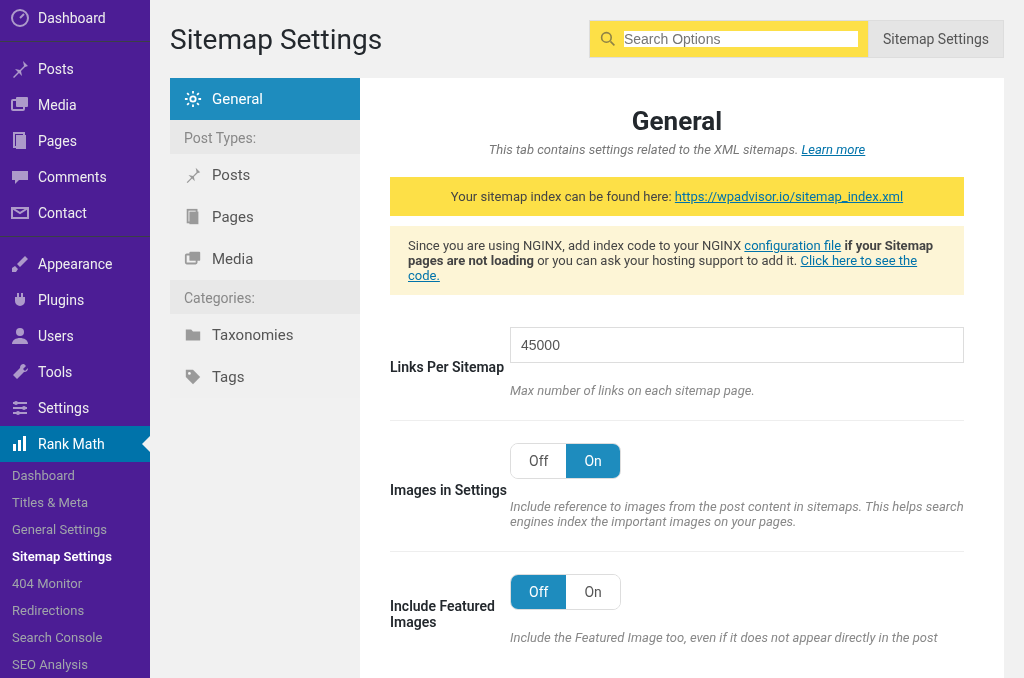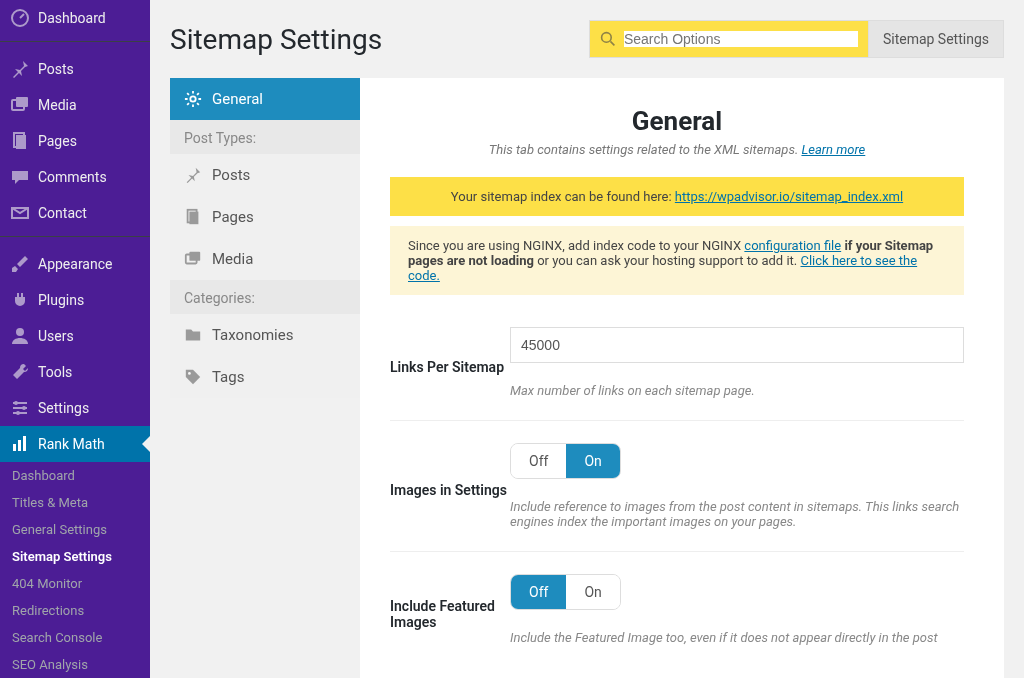--- a/index.html
+++ b/index.html
@@ -283,21 +283,21 @@
         </div>
       </div>
 
       <div class="form-row">
         <div class="label-col">Images in Settings</div>
         <div class="field-col">
           <div class="toggle">
             <div class="opt">Off</div>
             <div class="opt sel">On</div>
           </div>
-          <div class="help-text">Include reference to images from the post content in sitemaps. This links search engines index the important images on your pages.</div>
+          <div class="help-text">Include reference to images from the post content in sitemaps. This helps search engines index the important images on your pages.</div>
         </div>
       </div>
 
       <div class="form-row">
         <div class="label-col">Include Featured Images</div>
         <div class="field-col">
           <div class="toggle">
             <div class="opt sel">Off</div>
             <div class="opt">On</div>
           </div>

